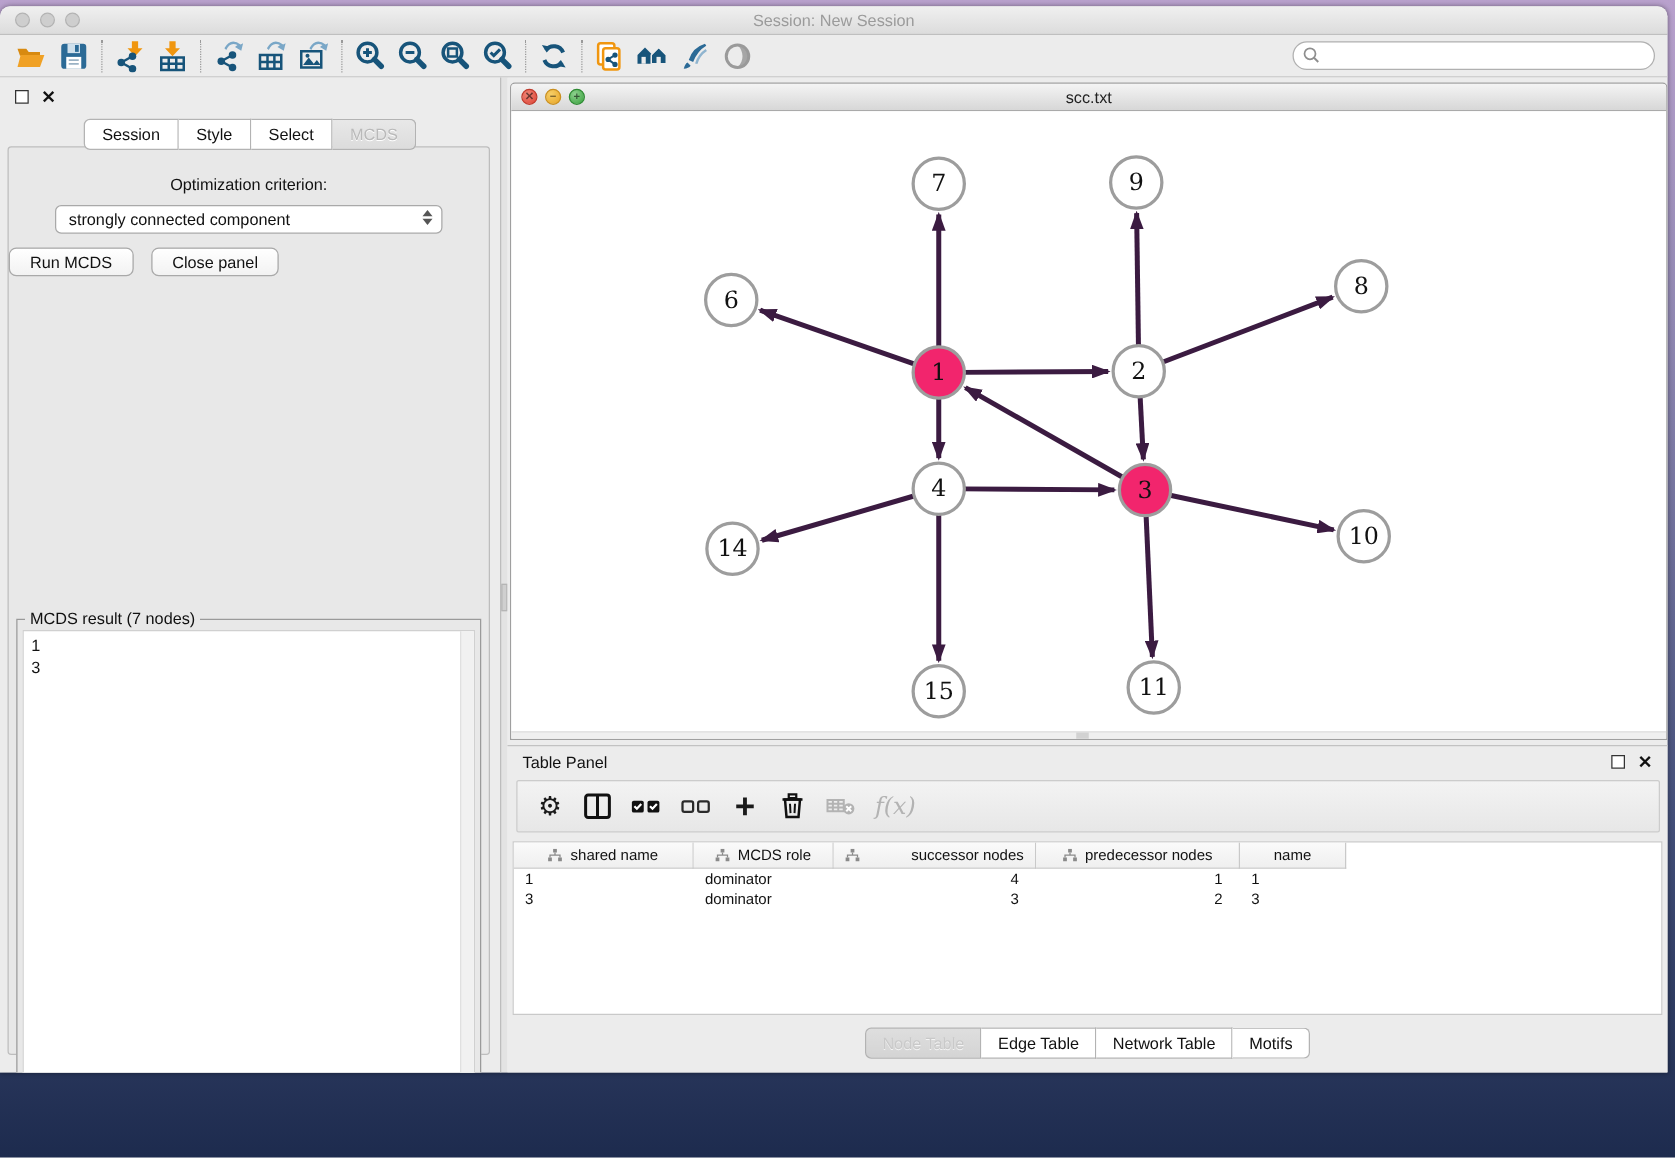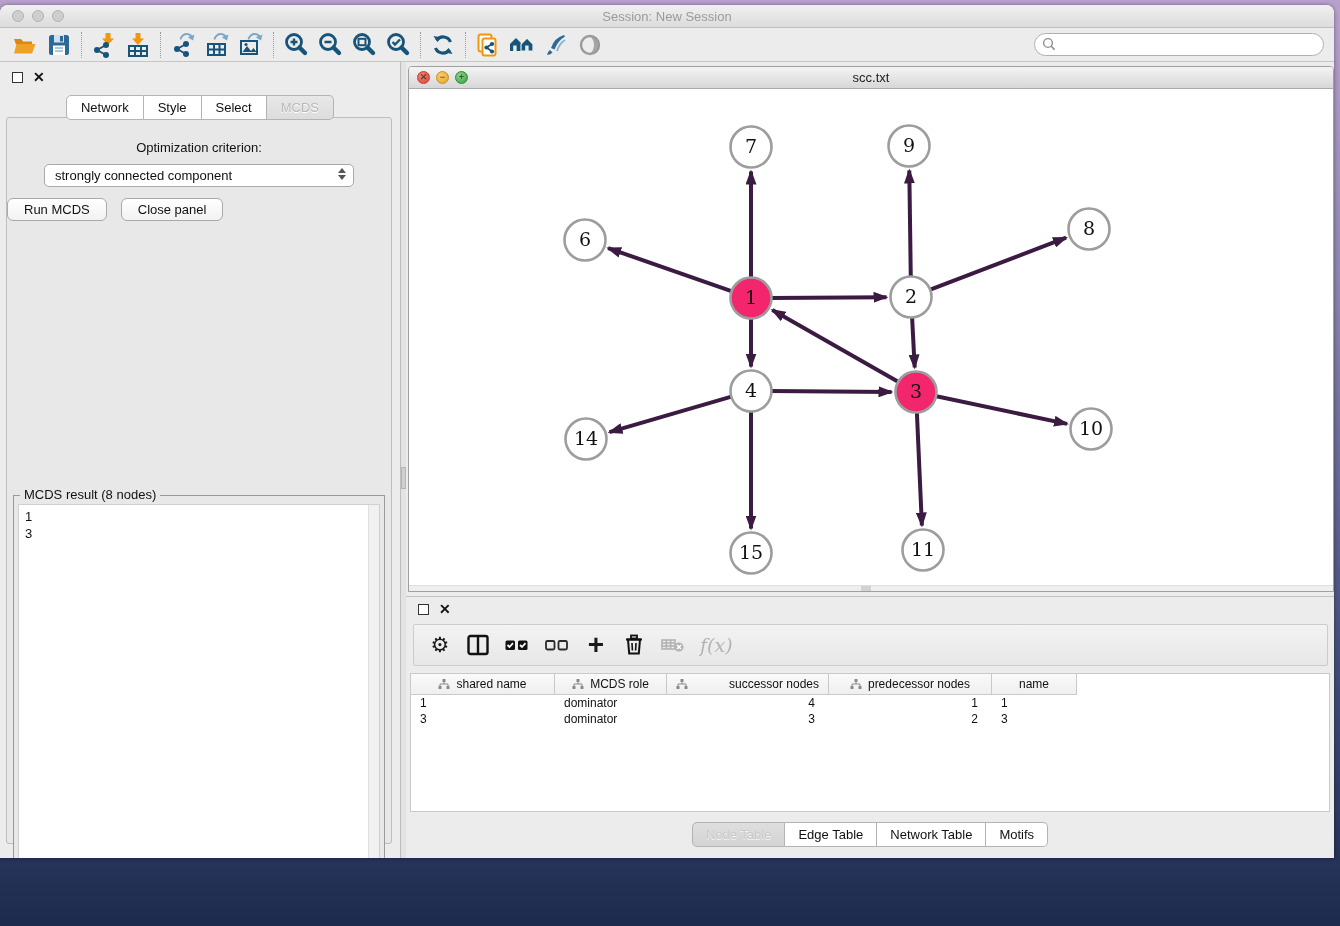--- a/index.html
+++ b/index.html
@@ -277,40 +277,40 @@
   </div>
 
   <div class="main">
 
     <div class="control-panel">
       <div class="cp-header">
         <span class="panel-float"></span>
         <span class="panel-close">✕</span>
       </div>
       <div class="cp-tabs">
-        <span class="tab">Network</span>
+        <span class="tab">Session</span>
         <span class="tab">Style</span>
         <span class="tab">Select</span>
         <span class="tab active">MCDS</span>
       </div>
       <div class="cp-pane">
         <div class="opt-label">Optimization criterion:</div>
         <div class="dropdown">
           <span>strongly connected component</span>
           <span class="dd-chevrons">
               <i class="dd-up"></i>
               <i class="dd-down"></i>
             </span>
         </div>
         <div class="cp-buttons">
           <button class="btn">Run MCDS</button>
           <button class="btn">Close panel</button>
         </div>
         <div class="result-box">
-          <span class="result-legend">MCDS result (8 nodes)</span>
+          <span class="result-legend">MCDS result (7 nodes)</span>
           <div class="result-area">
             <div class="result-line">1</div>
             <div class="result-line">3</div>
             <span class="result-scroll"></span>
           </div>
         </div>
       </div>
     </div>
 
     <div class="v-divider">
@@ -397,20 +397,21 @@
               </g>
             </svg>
         </div>
         <div class="net-hscroll">
             <span class="net-hgrip"></span>
           </div>
       </div>
 
       <div class="table-panel">
         <div class="tp-header">
+          <span class="tp-title">Table Panel</span>
           <span class="panel-float"></span>
           <span class="panel-close">✕</span>
         </div>
         <div class="tp-toolbar">
           <span class="tp-icon tp-gear">⚙</span>
           <span class="tp-icon">
             <svg width="24" height="24" viewBox="0 0 24 24">
                 <rect x="2.5" y="3" width="19" height="18" rx="2" fill="none" stroke="#111" stroke-width="2.4"></rect>
                 <line x1="12" y1="3" x2="12" y2="21" stroke="#111" stroke-width="2.4"></line>
               </svg>

